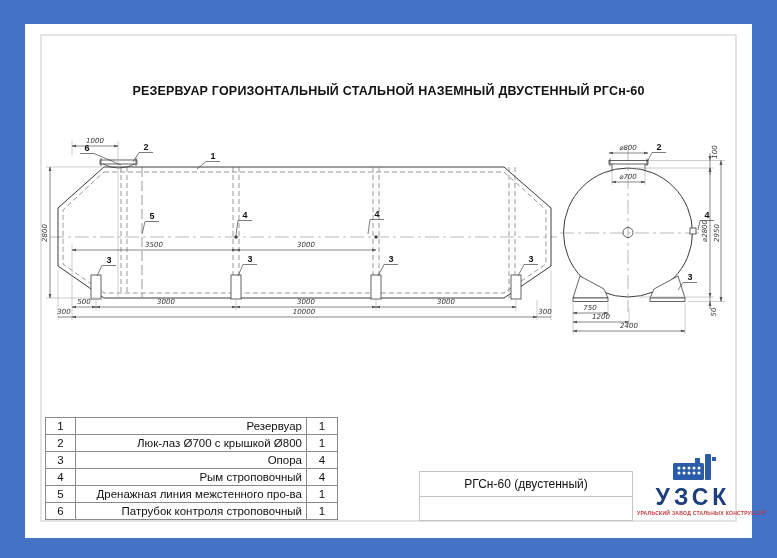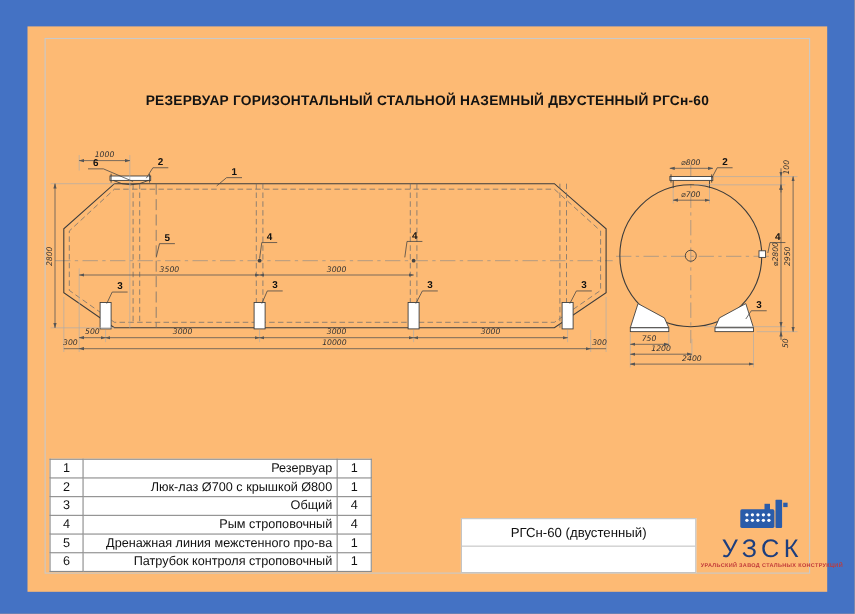--- a/index.html
+++ b/index.html
@@ -1,18 +1,18 @@
 <!DOCTYPE html>
 <html><head>
 <meta charset="utf-8">
 <style>
   html,body{margin:0;padding:0}
   body{width:777px;height:558px;background:#4472c4;position:relative;
        font-family:"Liberation Sans",sans-serif;overflow:hidden}
-  .page{position:absolute;left:25px;top:24px;width:727px;height:514px;background:#fdba74}
+  .page{position:absolute;left:25px;top:24px;width:727px;height:514px;background:#ffffff}
   .sheet-title{position:absolute;left:0;right:0;top:60px;text-align:center;
        font-size:12.5px;font-weight:bold;color:#121212;letter-spacing:.2px;white-space:nowrap}
   svg.draw{position:absolute;left:0;top:0}
   
   .frame{stroke:#c9c9c9;stroke-width:1;fill:none}
   .ol{stroke:#3c3c3c;stroke-width:1;fill:none}
   .th{stroke:#3c3c3c;stroke-width:.8;fill:none}
   .hid{stroke:#6e6e6e;stroke-width:.7;fill:none;stroke-dasharray:5 3}
   .ld{stroke:#6e6e6e;stroke-width:.7;fill:none;stroke-dasharray:10 4}
   .cl{stroke:#8a8a8a;stroke-width:.6;fill:none;stroke-dasharray:14 4 3 4}
@@ -30,21 +30,21 @@
   td.cqty{width:22px;text-align:center}
   
   .tblock{position:absolute;left:394px;top:447px;width:214px;height:50px;
           border:1px solid #c4c4c4;box-sizing:border-box;background:#fff}
   .tblock .r1{height:24px;border-bottom:1px solid #c4c4c4;display:flex;align-items:center;
           justify-content:center;font-size:12px;font-weight:normal;color:#111}
   .tblock .r2{height:24px;display:flex;align-items:center;justify-content:center;
           font-size:11.5px;color:#222}
   
   .logo{position:absolute;left:612px;top:430px;width:112px;text-align:center;line-height:1}
-  .logo .abbr{font-size:23px;font-weight:400;letter-spacing:4px;color:#1d3e7e;margin-top:1px}
+  .logo .abbr{font-size:23px;font-weight:700;letter-spacing:4px;color:#1d3e7e;margin-top:1px}
   .logo .tag{font-size:5px;font-weight:bold;color:#c13a3a;letter-spacing:.3px;margin-top:2px;white-space:nowrap}
 </style>
 </head>
 <body>
 
 <div class="page">
 
   <div class="sheet-title">РЕЗЕРВУАР ГОРИЗОНТАЛЬНЫЙ СТАЛЬНОЙ НАЗЕМНЫЙ ДВУСТЕННЫЙ РГСн-60</div>
 
   <svg class="draw" width="727" height="514" viewBox="25 24 727 514" xmlns="http://www.w3.org/2000/svg">
@@ -237,21 +237,21 @@
         <td class="cname">Резервуар</td>
         <td class="cqty">1</td>
       </tr>
       <tr>
         <td class="cno">2</td>
         <td class="cname">Люк-лаз Ø700 с крышкой Ø800</td>
         <td class="cqty">1</td>
       </tr>
       <tr>
         <td class="cno">3</td>
-        <td class="cname">Общий</td>
+        <td class="cname">Опора</td>
         <td class="cqty">4</td>
       </tr>
       <tr>
         <td class="cno">4</td>
         <td class="cname">Рым строповочный</td>
         <td class="cqty">4</td>
       </tr>
       <tr>
         <td class="cno">5</td>
         <td class="cname">Дренажная линия межстенного про-ва</td>

